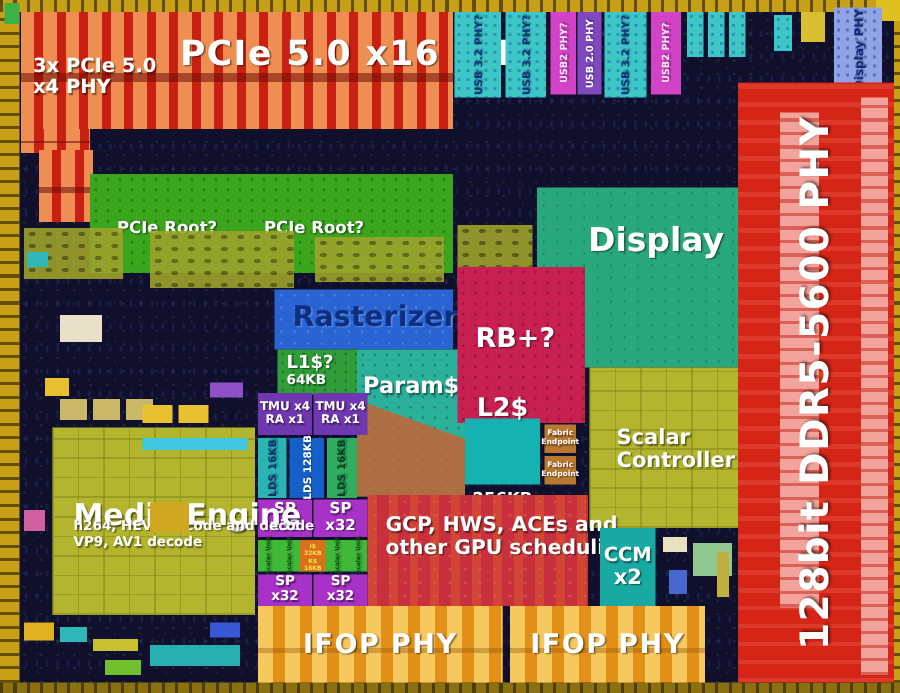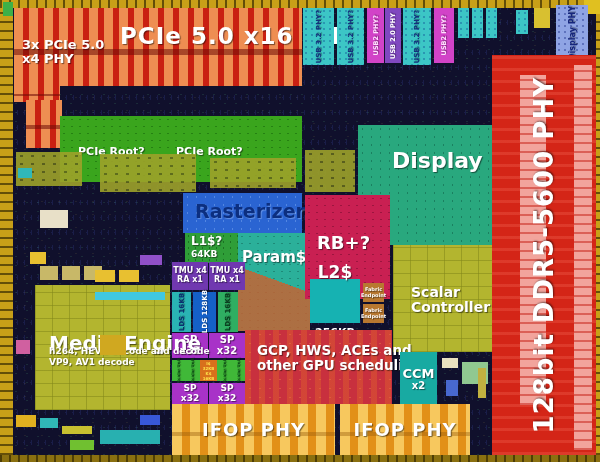--- a/index.html
+++ b/index.html
@@ -155,21 +155,21 @@
 
   <div class="abs" style="left:185px;top:233px;width:53px;height:30px;background:#2f9e38;background-image:radial-gradient(rgba(10,70,15,0.5) 1px, transparent 1px);background-size:7px 6px;">
     <div class="lbl" style="left:6px;top:2px;font-size:12px;">L1$?</div>
     <div class="lbl" style="left:6px;top:17px;font-size:9px;">64KB</div>
   </div>
 
   <div class="abs param" style="left:238px;top:233px;width:72px;height:98px;">
     <div class="lbl" style="left:4px;top:16px;font-size:15px;">Param$?</div>
   </div>
 
-  <div class="abs crimson" style="left:305px;top:195px;width:85px;height:104px;">
+  <div class="abs crimson" style="left:305px;top:178px;width:85px;height:104px;">
     <div class="lbl" style="left:12px;top:38px;font-size:18px;">RB+?</div>
   </div>
 
   <div class="abs l2teal ctr" style="left:310px;top:279px;width:50px;height:44px;gap:45px;">
     <div class="lbl" style="position:static;font-size:17px;">L2$</div>
     <div class="lbl" style="position:static;font-size:11px;">256KB</div>
   </div>
 
   <div class="abs ctr" style="left:363px;top:283px;width:21px;height:19px;background:#b87830;">
     <div class="lbl" style="position:static;font-size:5px;">Fabric</div>
@@ -252,21 +252,21 @@
   <div class="abs" style="left:62px;top:266px;width:18px;height:14px;background:#c8b868;"></div>
   <div class="abs" style="left:84px;top:266px;width:18px;height:14px;background:#c8b868;"></div>
   <div class="abs olive" style="left:35px;top:285px;width:135px;height:125px;">
     <div class="lbl" style="left:14px;top:48px;font-size:20px;">Media Engine</div>
     <div class="lbl" style="left:14px;top:62px;font-size:9px;">h264, HEVC encode and decode</div>
     <div class="lbl" style="left:14px;top:73px;font-size:9px;">VP9, AV1 decode</div>
   </div>
 
   <div class="abs ctr" style="left:400px;top:352px;width:37px;height:54px;background:#18aaa2;">
     <div class="lbl" style="position:static;font-size:13px;">CCM</div>
-    <div class="lbl" style="position:static;font-size:10px;">x2</div>
+    <div class="lbl" style="position:static;font-size:14px;">x2</div>
   </div>
 
   <div class="abs" style="left:442px;top:358px;width:16px;height:10px;background:#e8e0c0;"></div>
   <div class="abs" style="left:462px;top:362px;width:26px;height:22px;background:#90c890;"></div>
   <div class="abs" style="left:446px;top:380px;width:12px;height:16px;background:#4868d0;"></div>
   <div class="abs" style="left:478px;top:368px;width:8px;height:30px;background:#c0b040;"></div>
 
   <div class="abs ifop ctr" style="left:172px;top:404px;width:163px;height:51px;">
     <div class="lbl" style="position:static;font-size:18px;letter-spacing:1px;">IFOP PHY</div>
   </div>

